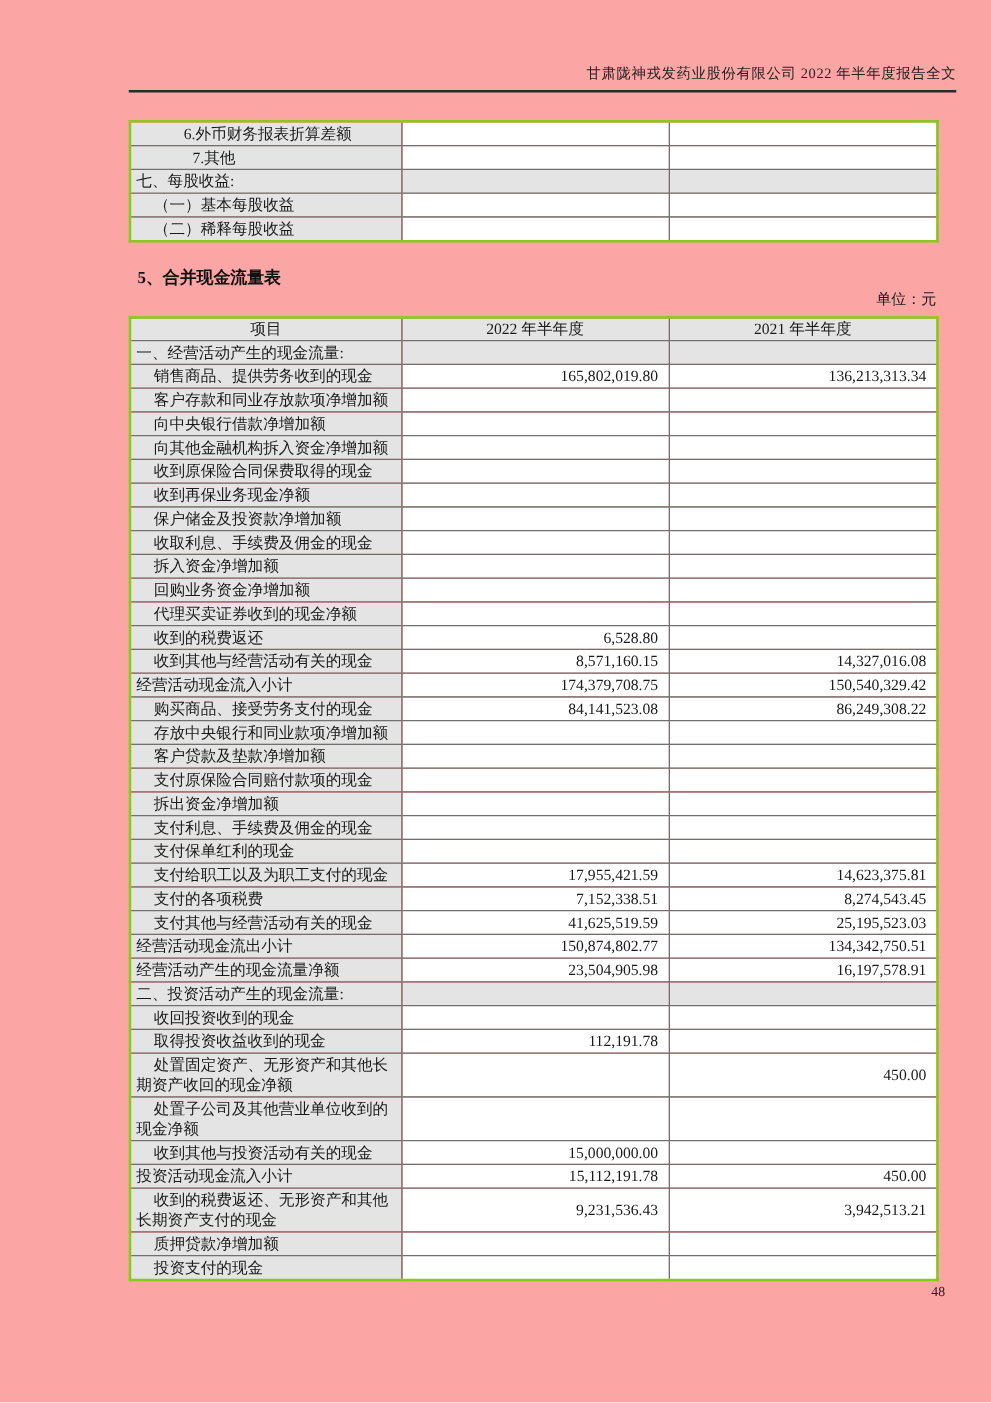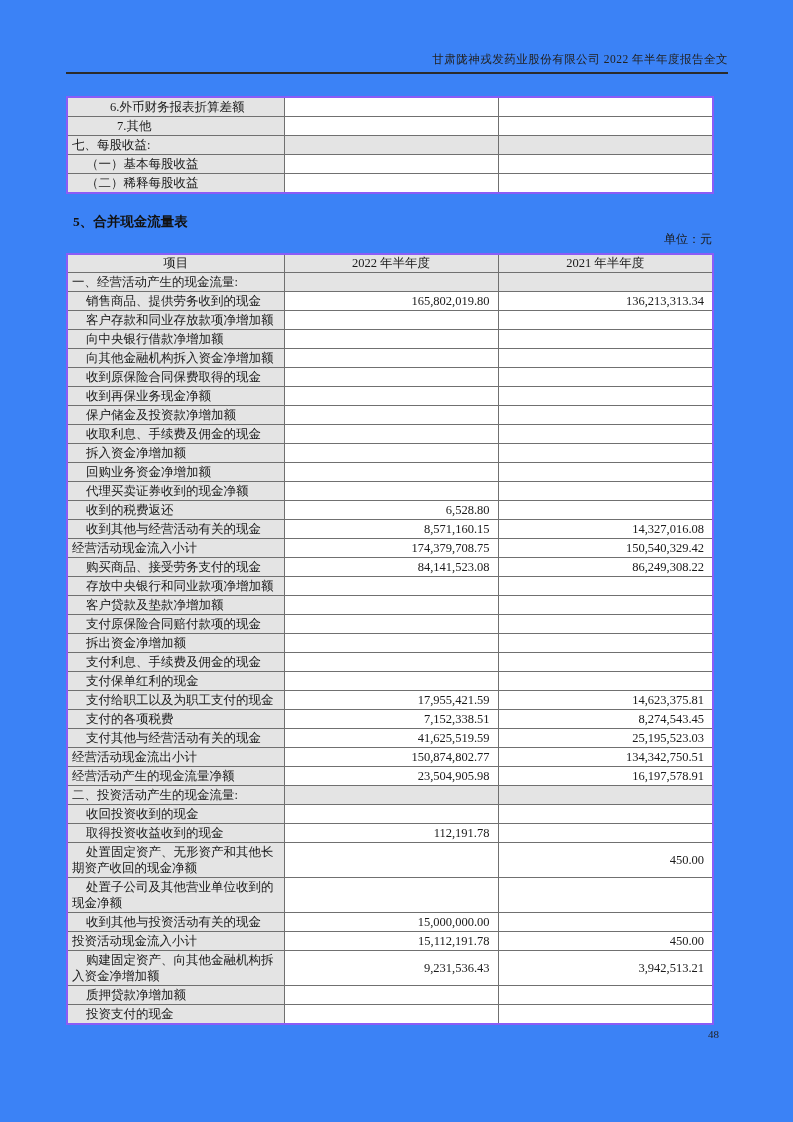--- a/index.html
+++ b/index.html
@@ -1,45 +1,46 @@
 <!DOCTYPE html>
 <html><head>
 <meta charset="utf-8">
 <style>
   * { box-sizing: border-box; margin: 0; padding: 0; }
   html, body { background: #ffffff; }
   .page {
     position: relative;
     width: 793px;
     height: 1122px;
-    background: #3b82f6;
+    background: #fca5a5;
     font-family: "Liberation Serif", "DejaVu Serif", serif;
     color: #1a1a1a;
     overflow: hidden;
+    padding-left: 37px;
   }
   .content { padding: 52px 65px 0 66px; width: 793px; }
 
   .header-title {
     text-align: right;
     font-size: 11.5px;
     letter-spacing: 0.5px;
     color: #222;
     line-height: 14px;
   }
   .header-rule {
     border: none;
     border-top: 2px solid #2b2b2b;
     margin-top: 6px;
   }
 
   table.fin-table {
     border-collapse: collapse;
     table-layout: fixed;
     width: 646px;
-    border: 2px solid #8b5cf6;
+    border: 2px solid #84cc16;
   }
   table.fin-table td, table.fin-table th {
     border: 1px solid #707070;
     font-size: 12.5px;
     line-height: 16px;
     vertical-align: middle;
     overflow: hidden;
   }
   .top-table { margin-top: 22px; }
   .top-table td { height: 17px; }
@@ -316,21 +317,21 @@
             <td class="c-label" style="text-indent: 14px;">收到其他与投资活动有关的现金</td>
             <td class="c-val">15,000,000.00</td>
             <td class="c-val"></td>
           </tr>
           <tr>
             <td class="c-label">投资活动现金流入小计</td>
             <td class="c-val">15,112,191.78</td>
             <td class="c-val">450.00</td>
           </tr>
           <tr>
-            <td class="c-label" style="text-indent: 14px;">购建固定资产、向其他金融机构拆入资金净增加额</td>
+            <td class="c-label" style="text-indent: 14px;">收到的税费返还、无形资产和其他长期资产支付的现金</td>
             <td class="c-val">9,231,536.43</td>
             <td class="c-val">3,942,513.21</td>
           </tr>
           <tr>
             <td class="c-label" style="text-indent: 14px;">质押贷款净增加额</td>
             <td class="c-val"></td>
             <td class="c-val"></td>
           </tr>
           <tr>
             <td class="c-label" style="text-indent: 14px;">投资支付的现金</td>

